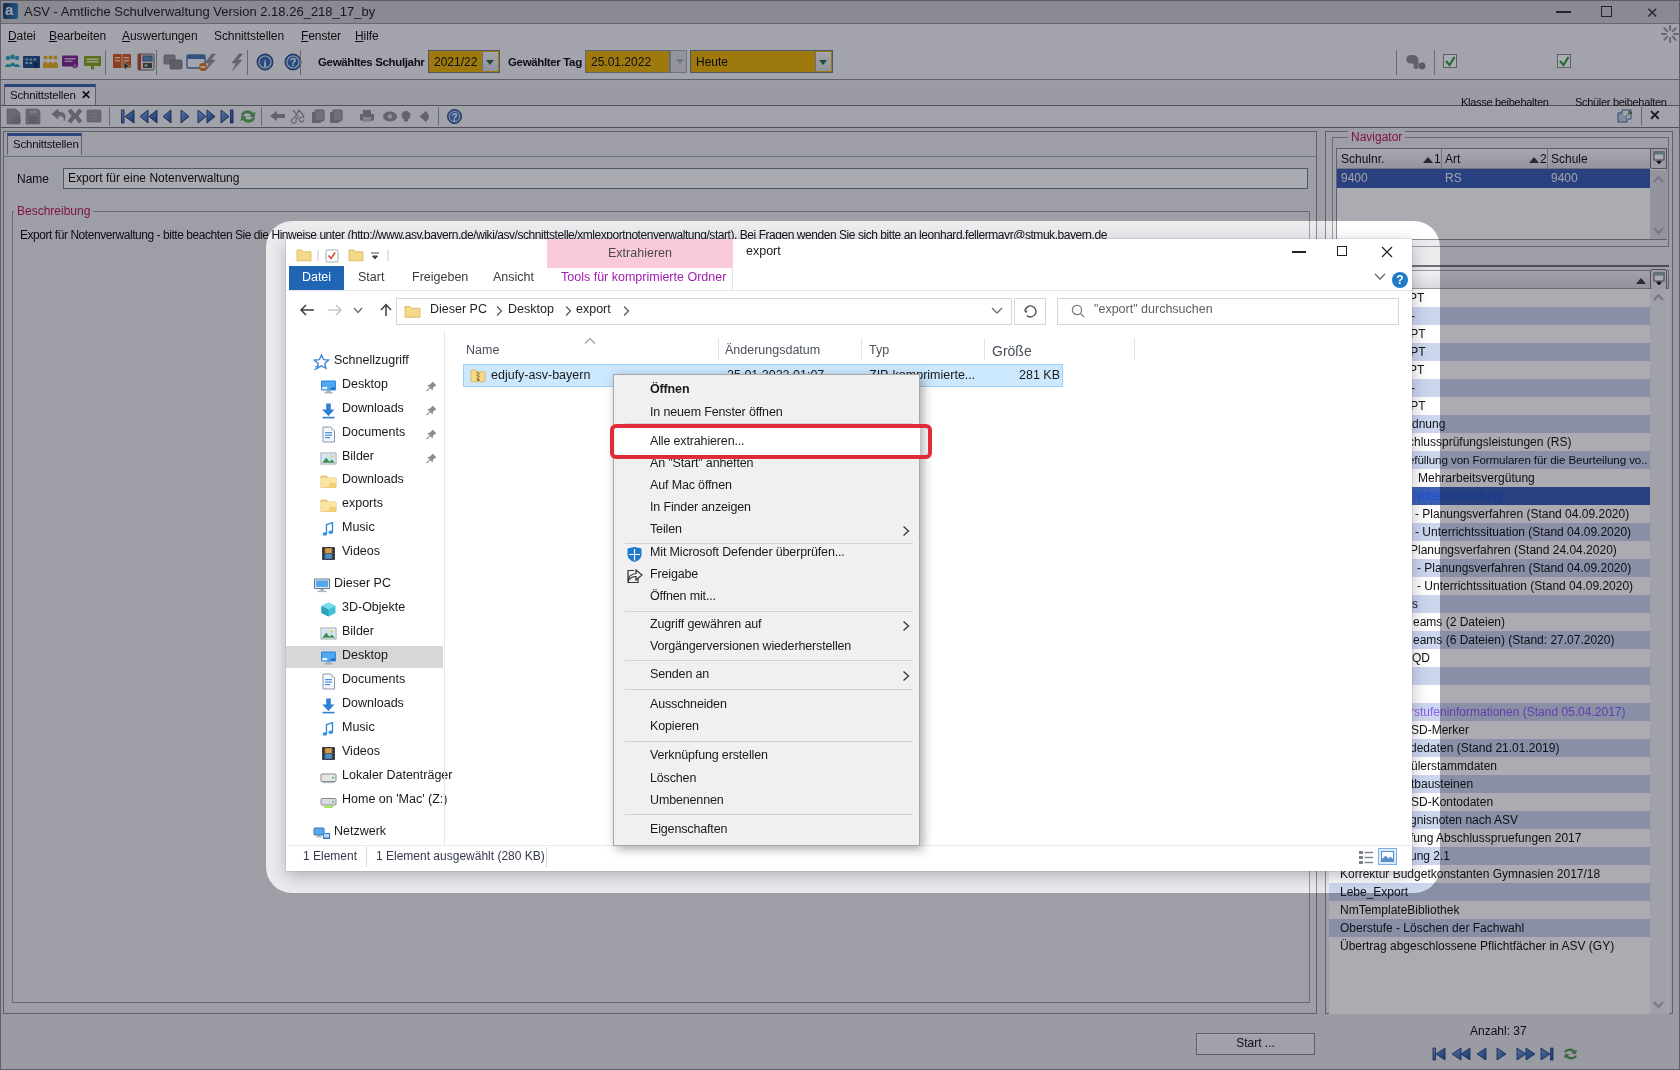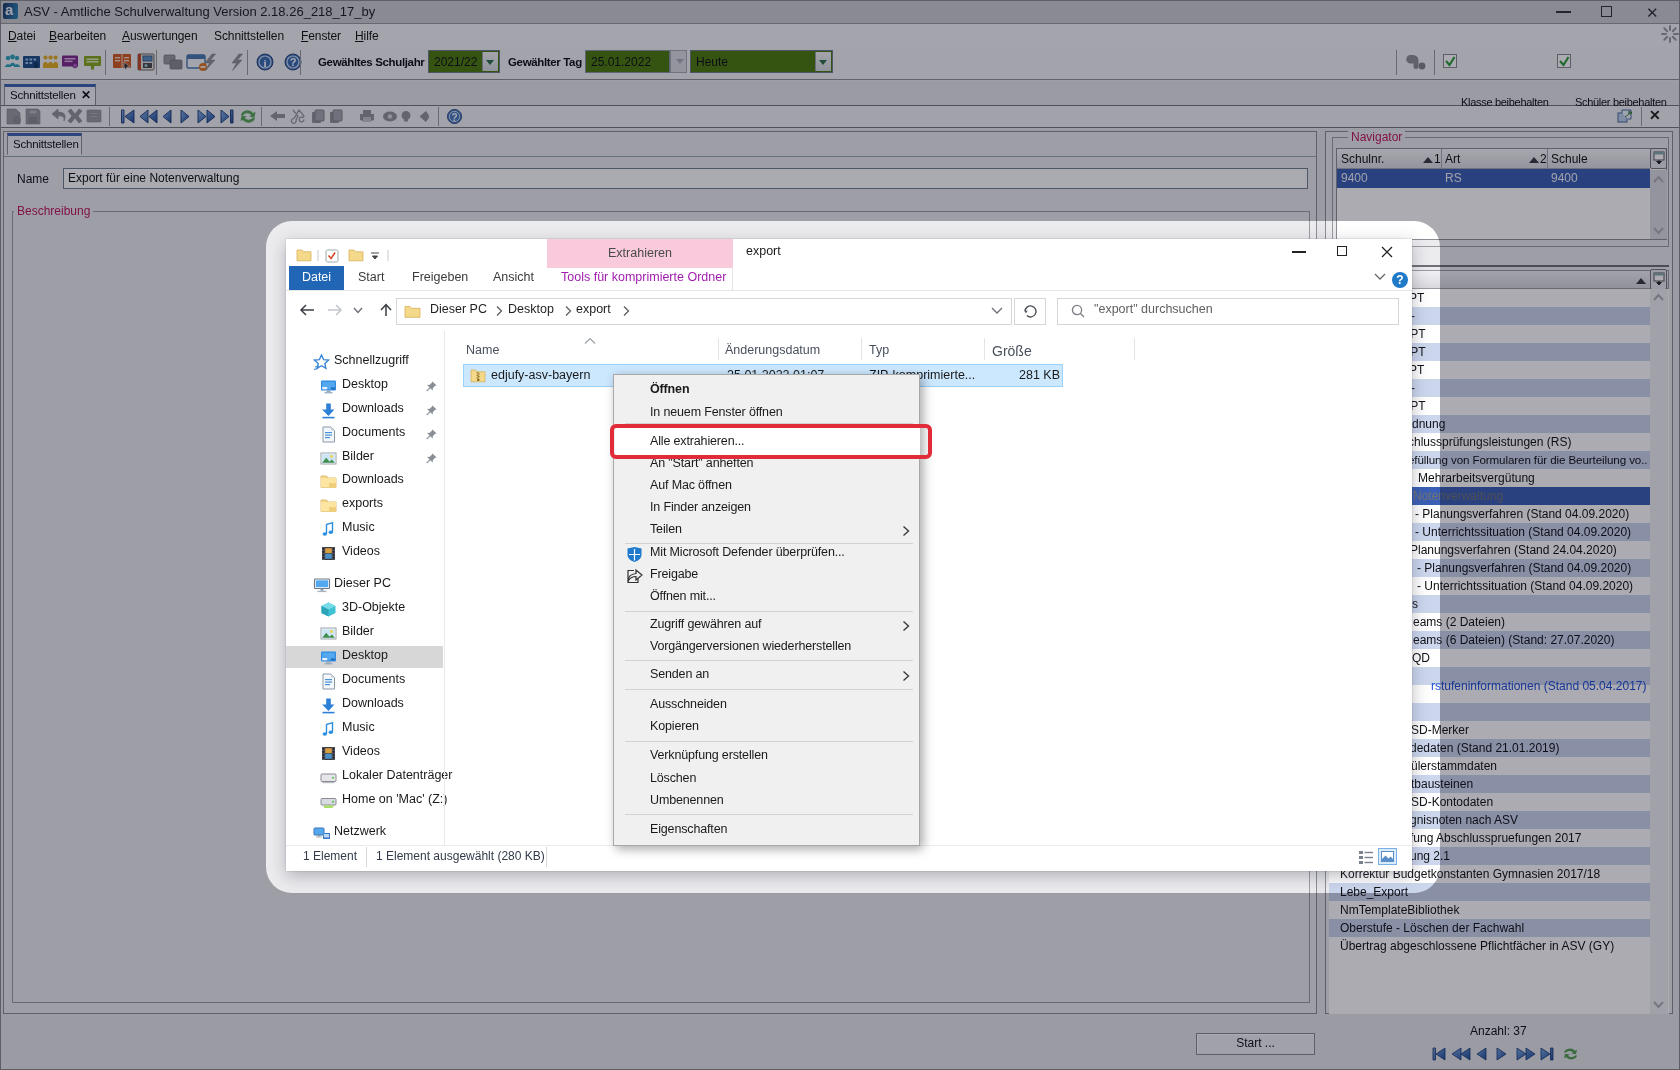--- a/index.html
+++ b/index.html
@@ -9,21 +9,21 @@
 
 #titlebar { left:0; top:0; width:1680px; height:24px; background:#cdcdd2; border-bottom:1px solid #9a9aa0; }
 #menubar { left:0; top:24px; width:1680px; height:23px; background:#f5f5f8; }
 #toolbar1 { left:0; top:47px; width:1680px; height:33px; background:#f3f3f6; border-bottom:1px solid #8f8f96; }
 #tabrow { left:0; top:81px; width:1680px; height:24px; background:#e7e7ec; }
 #toolbar2 { left:0; top:105px; width:1680px; height:23px; background:#f1f1f4; border-top:1px solid #77777e; border-bottom:1px solid #77777e; }
 #mainarea { left:0; top:129px; width:1680px; height:941px; background:#e7e7ec; }
 .vsep { width:1px; background:#9b9ba2; }
 .menu-item { position:absolute; top:29px; font-size:12px; color:#111; letter-spacing:-0.1px; }
 .tb-label { position:absolute; font-size:11.5px; font-weight:bold; color:#101014; top:56px; letter-spacing:-0.35px; white-space:nowrap; }
-.combo { position:absolute; top:50px; height:23px; background:#4d7c0f; border:1px solid #72808f; }
+.combo { position:absolute; top:50px; height:23px; background:#eab308; border:1px solid #72808f; }
 .combo .tx { position:absolute; left:5px; top:4px; font-size:12px; color:#101014; }
 .combo .btn { position:absolute; right:1px; top:1px; bottom:1px; width:16px; background:linear-gradient(#f4f5f7,#d8dbe0); border-left:1px solid #9aa4ae; }
 .chk { position:absolute; top:54px; width:14px; height:14px; background:#fff; border:1px solid #8a8a90; }
 .chk svg { position:absolute; left:0px; top:0px; }
 .cb-label { position:absolute; top:56px; font-size:11px; letter-spacing:-0.3px; color:#101014; white-space:nowrap;margin-top:40px; }
 .ico { position:absolute; }
 
 .groupbox { position:absolute; border:1px solid #9c9ca4; }
 .grouplabel { position:absolute; font-size:12px; color:#be185d; padding:0 3px; }
 
@@ -281,20 +281,21 @@
 
   <div class="abs" style="left:3px;top:131px;width:1314px;height:883px;border:1px solid #8d8d95;background:#ececef;"></div>
   <div class="abs" style="left:7px;top:133px;width:75px;height:22px;background:#f2f2f5;border:1px solid #8d8d95;border-top:3px solid #3f64b4;border-bottom:1px solid #f2f2f5;z-index:2;"></div>
   <div class="abs" style="left:13px;top:138px;font-size:11.5px;letter-spacing:-0.2px;color:#101014;z-index:3;">Schnittstellen</div>
   <div class="abs" style="left:4px;top:156px;width:1312px;height:1px;background:#9aa;"></div>
   <div class="abs" style="left:17px;top:172px;font-size:12px;color:#101014;">Name</div>
   <div class="abs" style="left:63px;top:168px;width:1245px;height:21px;background:#fdfdff;border:1px solid #72808f;"></div>
   <div class="abs" style="left:68px;top:171px;font-size:12px;color:#101014;">Export für eine Notenverwaltung</div>
   <div class="groupbox" style="left:12px;top:211px;width:1298px;height:792px;"></div>
   <div class="grouplabel" style="left:14px;top:204px;background:#ececef;">Beschreibung</div>
+  <div class="abs" style="left:20px;top:228px;width:1290px;font-size:12px;letter-spacing:-0.45px;color:#101014;white-space:nowrap;">Export für Notenverwaltung - bitte beachten Sie die Hinweise unter (http://www.asv.bayern.de/wiki/asv/schnittstelle/xmlexportnotenverwaltung/start). Bei Fragen wenden Sie sich bitte an leonhard.fellermayr@stmuk.bayern.de</div>
 
   <div class="abs" style="left:1325px;top:131px;width:348px;height:883px;border:1px solid #8d8d95;background:#ececef;"></div>
   <div class="groupbox" style="left:1332px;top:137px;width:337px;height:110px;"></div>
   <div class="grouplabel" style="left:1348px;top:130px;background:#ececef;">Navigator</div>
   <div class="abs" style="left:1336px;top:148px;width:331px;height:92px;background:#fff;border:1px solid #8d8d95;"></div>
   <div class="abs" style="left:1337px;top:149px;width:313px;height:20px;background:linear-gradient(#f8f8fa,#dddde2);border-bottom:1px solid #a9a9b0;"></div>
   <div class="abs navhead" style="left:1341px;top:152px;">Schulnr.</div>
   <svg class="abs" style="left:1422px;top:155px;" width="12" height="10">
       <path d="M1 8 l5 -6 5 6 z" fill="#3b3b44"></path>
     </svg>
@@ -352,21 +353,21 @@
   <div class="abs" style="left:1407px;top:397px;width:241px;height:18px;line-height:18px;font-size:12px;overflow:hidden;color:#101014;white-space:nowrap;">IPT</div>
   <div class="abs" style="left:1329px;top:415px;width:321px;height:18px;background:#ccd7ee;"></div>
   <div class="abs" style="left:1408px;top:415px;width:240px;height:18px;line-height:18px;font-size:12px;overflow:hidden;color:#101014;white-space:nowrap;">rdnung</div>
   <div class="abs" style="left:1329px;top:433px;width:321px;height:18px;background:#ffffff;"></div>
   <div class="abs" style="left:1408px;top:433px;width:240px;height:18px;line-height:18px;font-size:12px;overflow:hidden;color:#101014;white-space:nowrap;">chlussprüfungsleistungen (RS)</div>
   <div class="abs" style="left:1329px;top:451px;width:321px;height:18px;background:#ccd7ee;"></div>
   <div class="abs" style="left:1408px;top:451px;width:240px;height:18px;line-height:18px;font-size:11.6px;letter-spacing:-0.1px;overflow:hidden;color:#101014;white-space:nowrap;">efüllung von Formularen für die Beurteilung vo...</div>
   <div class="abs" style="left:1329px;top:469px;width:321px;height:18px;background:#ffffff;"></div>
   <div class="abs" style="left:1418px;top:469px;width:230px;height:18px;line-height:18px;font-size:12px;overflow:hidden;color:#101014;white-space:nowrap;">Mehrarbeitsvergütung</div>
   <div class="abs" style="left:1329px;top:487px;width:321px;height:18px;background:#3a5fb4;"></div>
-  <div class="abs" style="left:1413px;top:487px;width:235px;height:30px;line-height:18px;font-size:12px;overflow:hidden;color:#737373;white-space:nowrap;">Notenverwaltung</div>
+  <div class="abs" style="left:1413px;top:487px;width:235px;height:30px;line-height:18px;font-size:12px;overflow:hidden;color:#1d4ed8;white-space:nowrap;">Notenverwaltung</div>
   <div class="abs" style="left:1329px;top:505px;width:321px;height:18px;background:#ffffff;"></div>
   <div class="abs" style="left:1415px;top:505px;width:233px;height:18px;line-height:18px;font-size:12px;overflow:hidden;color:#101014;white-space:nowrap;">- Planungsverfahren (Stand 04.09.2020)</div>
   <div class="abs" style="left:1329px;top:523px;width:321px;height:18px;background:#ccd7ee;"></div>
   <div class="abs" style="left:1415px;top:523px;width:233px;height:18px;line-height:18px;font-size:12px;overflow:hidden;color:#101014;white-space:nowrap;">- Unterrichtssituation  (Stand 04.09.2020)</div>
   <div class="abs" style="left:1329px;top:541px;width:321px;height:18px;background:#ffffff;"></div>
   <div class="abs" style="left:1410px;top:541px;width:238px;height:18px;line-height:18px;font-size:12px;overflow:hidden;color:#101014;white-space:nowrap;">Planungsverfahren (Stand  24.04.2020)</div>
   <div class="abs" style="left:1329px;top:559px;width:321px;height:18px;background:#ccd7ee;"></div>
   <div class="abs" style="left:1417px;top:559px;width:231px;height:18px;line-height:18px;font-size:12px;overflow:hidden;color:#101014;white-space:nowrap;">- Planungsverfahren  (Stand 04.09.2020)</div>
   <div class="abs" style="left:1329px;top:577px;width:321px;height:18px;background:#ffffff;"></div>
   <div class="abs" style="left:1417px;top:577px;width:231px;height:18px;line-height:18px;font-size:12px;overflow:hidden;color:#101014;white-space:nowrap;">- Unterrichtssituation (Stand 04.09.2020)</div>
@@ -374,21 +375,21 @@
   <div class="abs" style="left:1412px;top:595px;width:236px;height:18px;line-height:18px;font-size:12px;overflow:hidden;color:#101014;white-space:nowrap;">s</div>
   <div class="abs" style="left:1329px;top:613px;width:321px;height:18px;background:#ffffff;"></div>
   <div class="abs" style="left:1413px;top:613px;width:235px;height:18px;line-height:18px;font-size:12px;overflow:hidden;color:#101014;white-space:nowrap;">eams (2 Dateien)</div>
   <div class="abs" style="left:1329px;top:631px;width:321px;height:18px;background:#ccd7ee;"></div>
   <div class="abs" style="left:1413px;top:631px;width:235px;height:34px;line-height:18px;font-size:12px;overflow:hidden;color:#101014;white-space:nowrap;">eams (6 Dateien) (Stand: 27.07.2020)</div>
   <div class="abs" style="left:1329px;top:649px;width:321px;height:18px;background:#ffffff;"></div>
   <div class="abs" style="left:1412px;top:649px;width:236px;height:18px;line-height:18px;font-size:12px;overflow:hidden;color:#101014;white-space:nowrap;">QD</div>
   <div class="abs" style="left:1329px;top:667px;width:321px;height:18px;background:#ccd7ee;"></div>
   <div class="abs" style="left:1329px;top:685px;width:321px;height:18px;background:#ffffff;"></div>
   <div class="abs" style="left:1329px;top:703px;width:321px;height:18px;background:#ccd7ee;"></div>
-  <div class="abs" style="left:1410px;top:677px;width:238px;height:18px;line-height:18px;font-size:12px;overflow:hidden;color:#1d4ed8;white-space:nowrap;margin-left:21px;">rstufeninformationen (Stand 05.04.2017)</div>
+  <div class="abs" style="left:1410px;top:703px;width:238px;height:18px;line-height:18px;font-size:12px;overflow:hidden;color:#8b5cf6;white-space:nowrap;">rstufeninformationen (Stand 05.04.2017)</div>
   <div class="abs" style="left:1329px;top:721px;width:321px;height:18px;background:#ffffff;"></div>
   <div class="abs" style="left:1411px;top:721px;width:237px;height:18px;line-height:18px;font-size:12px;overflow:hidden;color:#101014;white-space:nowrap;">SD-Merker</div>
   <div class="abs" style="left:1329px;top:739px;width:321px;height:18px;background:#ccd7ee;"></div>
   <div class="abs" style="left:1410px;top:739px;width:238px;height:18px;line-height:18px;font-size:12px;overflow:hidden;color:#101014;white-space:nowrap;">dedaten (Stand 21.01.2019)</div>
   <div class="abs" style="left:1329px;top:757px;width:321px;height:18px;background:#ffffff;"></div>
   <div class="abs" style="left:1411px;top:757px;width:237px;height:18px;line-height:18px;font-size:12px;overflow:hidden;color:#101014;white-space:nowrap;">ülerstammdaten</div>
   <div class="abs" style="left:1329px;top:775px;width:321px;height:18px;background:#ccd7ee;"></div>
   <div class="abs" style="left:1411px;top:775px;width:237px;height:18px;line-height:18px;font-size:12px;overflow:hidden;color:#101014;white-space:nowrap;">tbausteinen</div>
   <div class="abs" style="left:1329px;top:793px;width:321px;height:18px;background:#ffffff;"></div>
   <div class="abs" style="left:1411px;top:793px;width:237px;height:18px;line-height:18px;font-size:12px;overflow:hidden;color:#101014;white-space:nowrap;">SD-Kontodaten</div>

